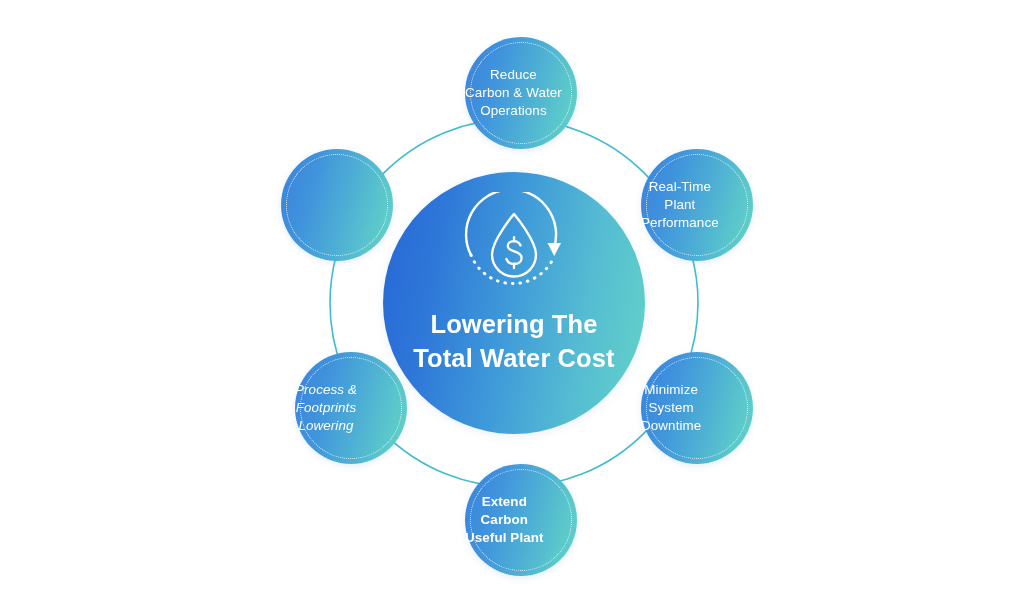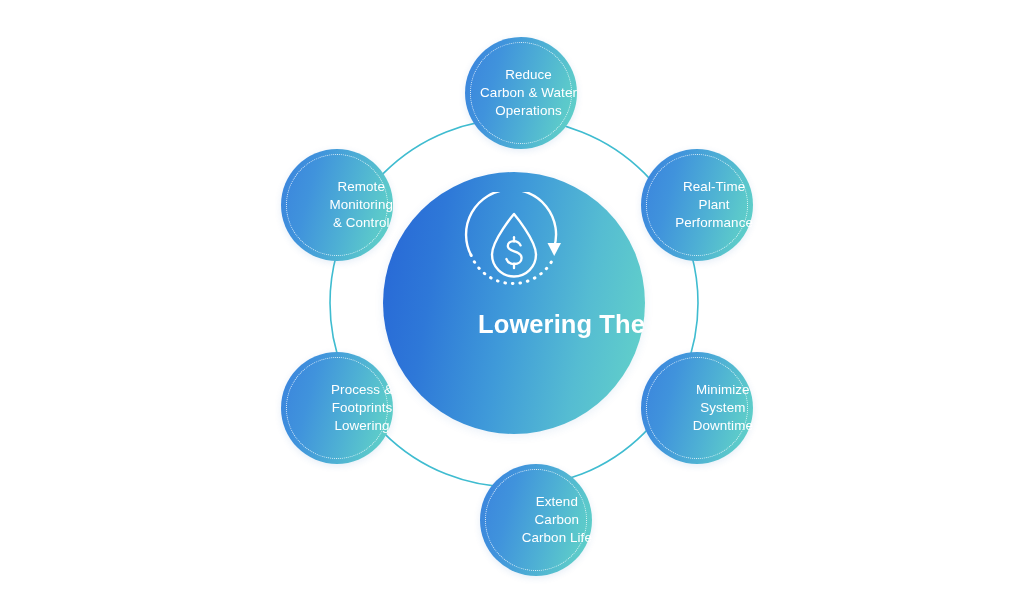--- a/index.html
+++ b/index.html
@@ -42,40 +42,40 @@
     top: 20px;
     transform: translateX(-50%);
     width: 112px;
     height: 104px;
   }
   .hub-title {
     position: absolute;
     left: 0;
     right: 0;
     top: 136px;
-    text-align: right;
+    text-align: center;
     color: #ffffff;
     font-size: 25.5px;
     font-weight: bold;
     line-height: 1.33;
     letter-spacing: 0.1px;
   }
   .hub-title .tline { display: block; white-space: nowrap; }
 
   
   .node {
     position: absolute;
     width: 112px;
     height: 112px;
     border-radius: 50%;
     background: linear-gradient(105deg, #3a82dd 0%, #4093dc 28%, #4eb0d4 58%, #5bc8cb 82%, #61d2c7 100%);
     box-shadow: 0 2px 7px rgba(40,110,190,0.12);
     display: flex;
     align-items: center;
-    justify-content: flex-end;
+    justify-content: flex-start;
   }
   .node .dotted-ring {
     position: absolute;
     left: 5px;
     top: 5px;
     right: 5px;
     bottom: 5px;
     border-radius: 50%;
     border: 1.4px dotted rgba(255,255,255,0.82);
   }
@@ -88,22 +88,22 @@
     text-align: center;
     white-space: nowrap;
     letter-spacing: 0.1px;
   }
   .node-label .lline { display: block; }
 
   
   #node-0 { left: 465px; top: 37px; }    
   #node-1 { left: 641px; top: 149px; }   
   #node-2 { left: 641px; top: 352px; }   
-  #node-3 { left: 480px; top: 464px; }   
-  #node-4 { left: 281px; top: 352px; }   
+  #node-3 { left: 465px; top: 464px; font-weight: bold; }   
+  #node-4 { left: 295px; top: 352px; font-style: italic; }   
   #node-5 { left: 281px; top: 149px; }   
 </style>
 </head>
 <body>
 
 <div id="canvas">
 
   <svg id="diagram-svg" viewBox="0 0 1024 594" xmlns="http://www.w3.org/2000/svg">
     <circle cx="514" cy="303" r="184" fill="none" stroke="#3fbcd0" stroke-width="1.6"></circle>
   </svg>
@@ -126,20 +126,21 @@
                C49.8 56.9 52.3 58.1 56.2 59.3
                C60.6 60.6 63.6 62.2 63.6 66.0
                C63.6 69.6 60.4 72.0 56.2 72.0
                C52.4 72.0 49.6 70.2 48.4 67.0" fill="none" stroke="#ffffff" stroke-width="2.3" stroke-linecap="round" stroke-linejoin="round"></path>
       <line x1="56" y1="45.2" x2="56" y2="49.6" stroke="#ffffff" stroke-width="2.3" stroke-linecap="round"></line>
       <line x1="56" y1="71.6" x2="56" y2="76.2" stroke="#ffffff" stroke-width="2.3" stroke-linecap="round"></line>
     </svg>
 
     <div class="hub-title">
       <span class="tline">Lowering The</span>
+      <span class="tline">Total Water Cost</span>
     </div>
   </div>
 
   <div class="node" id="node-0">
     <span class="dotted-ring"></span>
     <span class="node-label">
       <span class="lline">Reduce</span>
       <span class="lline">Carbon &amp; Water</span>
       <span class="lline">Operations</span>
     </span>
@@ -161,35 +162,30 @@
       <span class="lline">Plant</span>
       <span class="lline">Performance</span>
     </span>
   </div>
 
   <div class="node" id="node-3">
     <span class="dotted-ring"></span>
     <span class="node-label">
       <span class="lline">Extend</span>
       <span class="lline">Carbon</span>
-      <span class="lline">Carbon Life</span>
+      <span class="lline">Useful Plant</span>
     </span>
   </div>
 
   <div class="node" id="node-4">
     <span class="dotted-ring"></span>
     <span class="node-label">
       <span class="lline">Process &amp;</span>
       <span class="lline">Footprints</span>
       <span class="lline">Lowering</span>
     </span>
   </div>
 
   <div class="node" id="node-5">
     <span class="dotted-ring"></span>
-    <span class="node-label">
-      <span class="lline">Remote</span>
-      <span class="lline">Monitoring</span>
-      <span class="lline">&amp; Control</span>
-    </span>
   </div>
 
 </div>
 
 </body></html>

